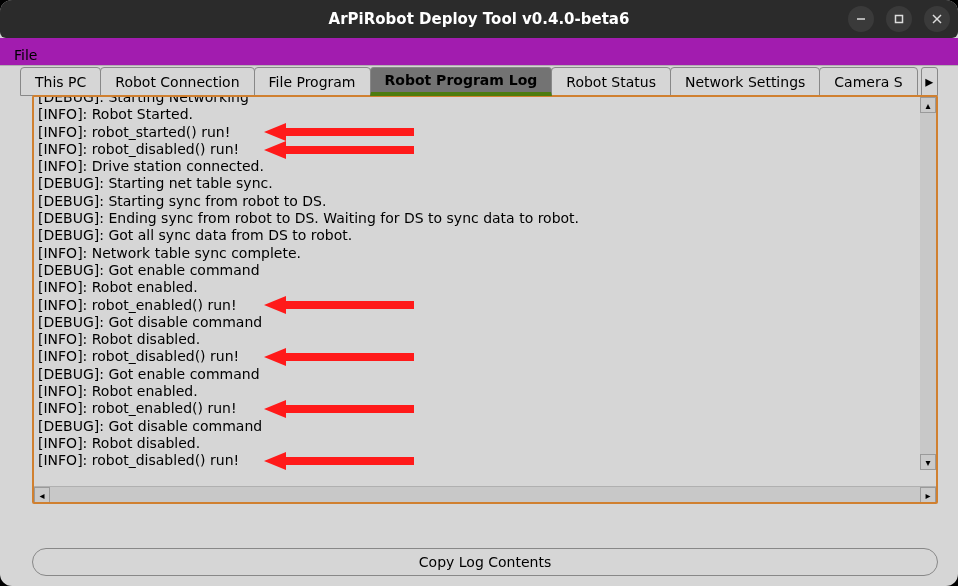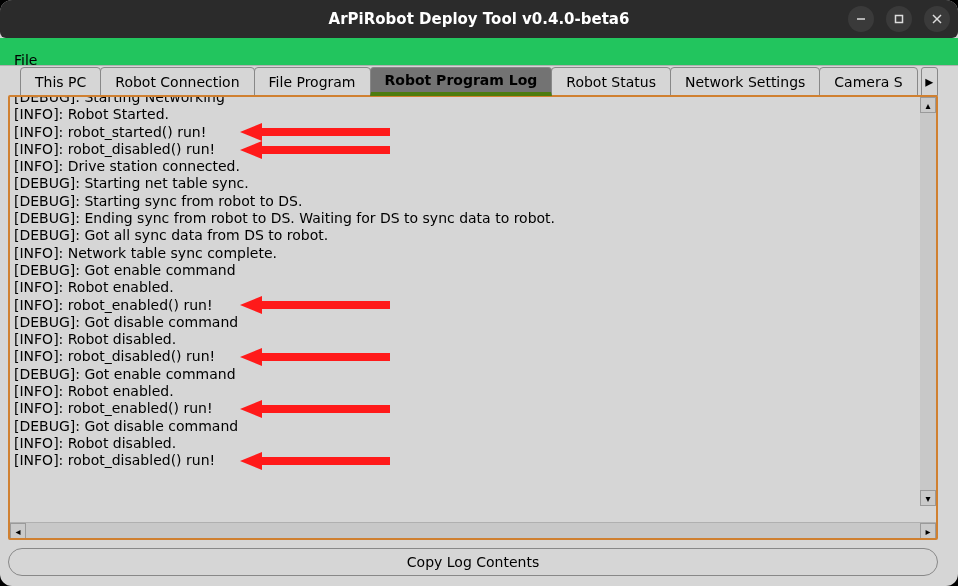--- a/index.html
+++ b/index.html
@@ -46,25 +46,25 @@
       border-radius: 50%;
       background: #3a3a3a;
       display: flex;
       align-items: center;
       justify-content: center;
       cursor: pointer;
     }
     .tb-btn svg { display: block; }
     .menubar {
       height: 28px;
-      background: #22c55e;
+      background: #a21caf;
       border-bottom: 1px solid #b0b0b0;
       display: flex;
-      align-items: flex-start;
-      padding: 12px 8px;
+      align-items: flex-end;
+      padding: 0 8px;
       font-size: 14px;
     }
     .menu-item { padding: 2px 6px; cursor: pointer; }
     .tabbar {
       display: flex;
       align-items: stretch;
       background: #d6d6d6;
       padding: 0 20px;
       height: 29px;
       position: relative;
@@ -100,23 +100,24 @@
       justify-content: center;
       margin-left: 4px;
       cursor: pointer;
       position: relative;
       top: 1px;
     }
     .content {
       flex: 1;
       display: flex;
       flex-direction: column;
-      padding: 0 20px 10px 8px;
+      padding: 0 20px 10px 32px;
       border-top: 1px solid #888;
       margin-top: -1px;
+      gap: 36px;
     }
     .log-container {
       flex: 1;
       border: 2px solid #d08030;
       border-radius: 2px;
       background: #d6d6d6;
       position: relative;
       overflow: hidden;
       display: flex;
       flex-direction: column;

